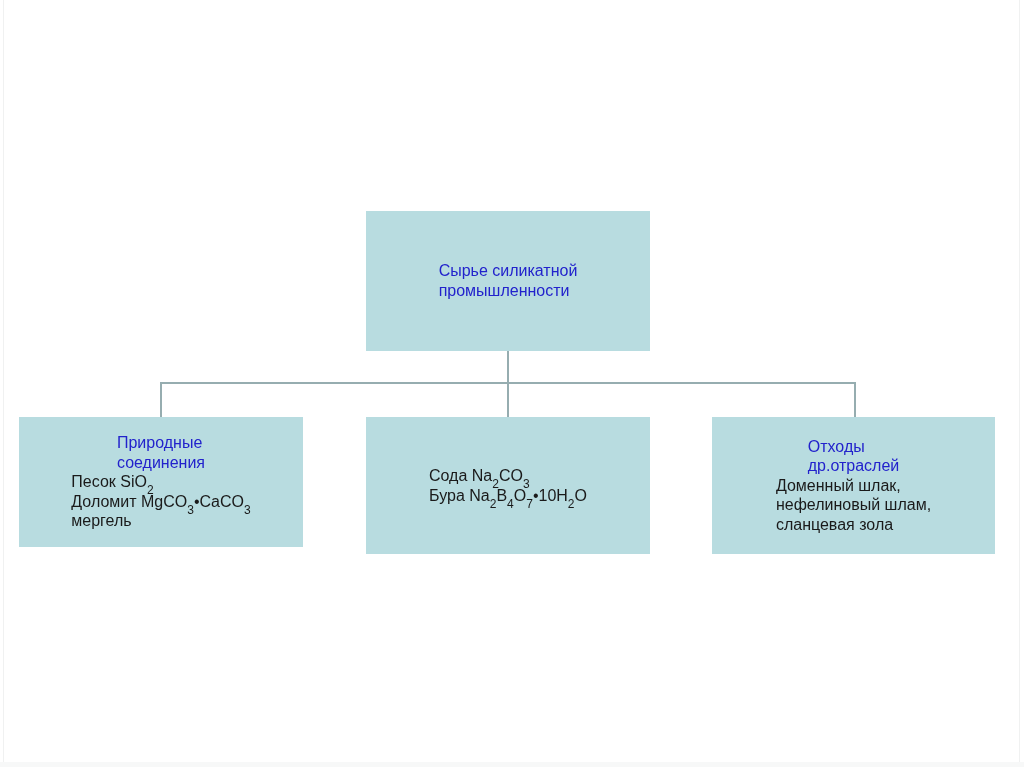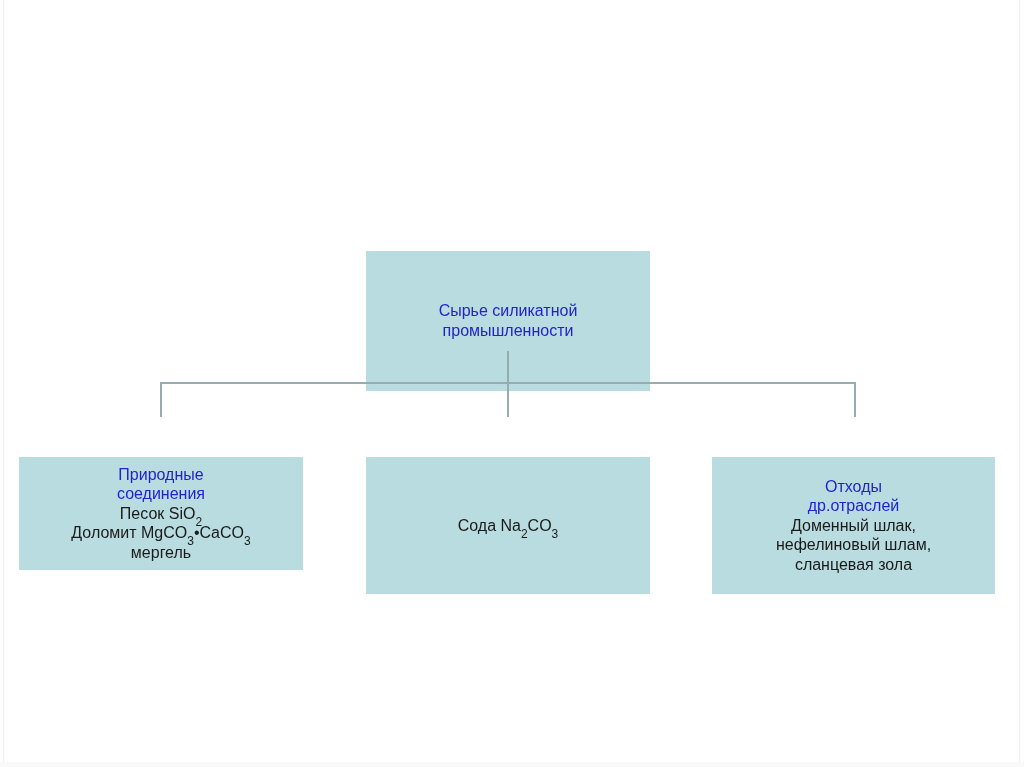--- a/index.html
+++ b/index.html
@@ -21,29 +21,28 @@
   #frame-bottom { left: 0; top: 762px; width: 1024px; height: 5px; background: var(--frame-strip, #f7f8f8); }
 
   
   .box {
     position: absolute;
     background: var(--box-fill, #b8dce0);
     display: flex;
     flex-direction: column;
     align-items: center;
     justify-content: center;
-    text-align: center;
+    text-align: left;
     font-size: 16px;
     line-height: 19.5px;
     color: var(--body-text, #1a1a1a);
-    margin-top: 40px;
   }
   .box .title { color: var(--title-text, #2222cc); }
   #box-root       { left: 366px; top: 211px; width: 284px; height: 140px; line-height: 20px; }
-  #box-natural    { left: 19px;  top: 417px; width: 284px; height: 113px; }
+  #box-natural    { left: 19px;  top: 417px; width: 284px; height: 130px; }
   #box-artificial { left: 366px; top: 417px; width: 284px; height: 137px; }
   #box-waste      { left: 712px; top: 417px; width: 283px; height: 137px; }
 
   sub { font-size: 12px; line-height: 0; position: relative; top: 3px; }
 
   
   .connector { position: absolute; background: var(--connector, #96adb0); }
   #conn-root-drop  { left: 507px; top: 351px; width: 2px;   height: 66px; }
   #conn-horizontal { left: 160px; top: 382px; width: 696px; height: 2px;  }
   #conn-left-drop  { left: 160px; top: 382px; width: 2px;   height: 35px; }
@@ -78,20 +77,21 @@
     <div class="body">
         <div class="line"><span>Песок SiO</span><sub>2</sub></div>
         <div class="line"><span>Доломит MgCO</span><sub>3</sub><span>•CaCO</span><sub>3</sub></div>
         <div class="line"><span>мергель</span></div>
       </div>
   </div>
 
   <div class="box" id="box-artificial">
     <div class="body">
         <div class="line"><span>Сода Na</span><sub>2</sub><span>CO</span><sub>3</sub></div>
+        <div class="line"><span>Бура Na</span><sub>2</sub><span>B</span><sub>4</sub><span>O</span><sub>7</sub><span>•10H</span><sub>2</sub><span>O</span></div>
       </div>
   </div>
 
   <div class="box" id="box-waste">
     <div class="title">
         <div class="line">Отходы</div>
         <div class="line">др.отраслей</div>
       </div>
     <div class="body">
         <div class="line"><span>Доменный шлак,</span></div>

